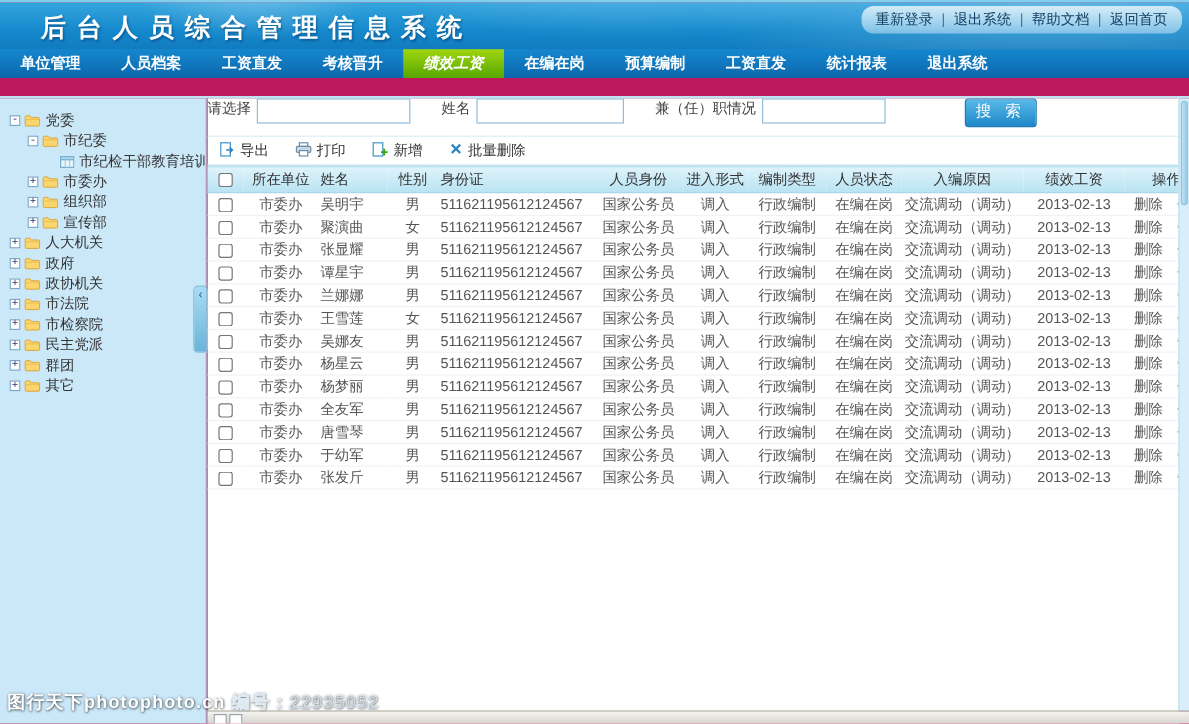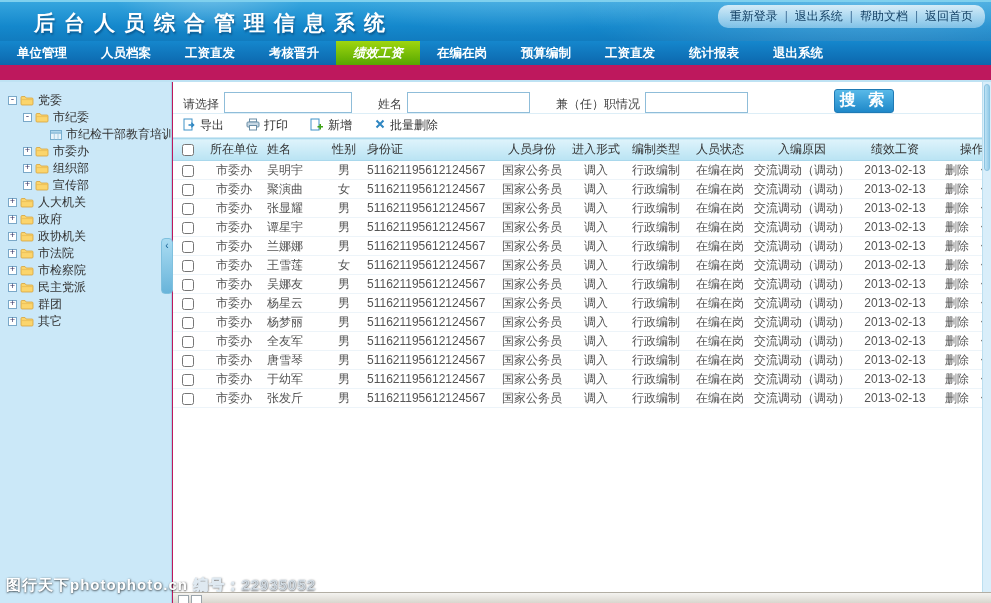--- a/index.html
+++ b/index.html
@@ -48,27 +48,27 @@
     color:#135e92;font-size:10px;line-height:14px;text-align:center;}
 
   
   .main{position:absolute;left:173px;top:0;right:8px;bottom:0;background:#fff;}
   .breadcrumb{height:20px;line-height:20px;font-size:12px;color:#444;
     background:linear-gradient(180deg,#f5fbfe,#d3ecf8);border-bottom:1px solid #b7dcee;padding-left:8px;}
   .bc-arrow{color:#1a87c9;font-weight:bold;margin-right:5px;font-size:13px;}
   .bc-item{color:#444;cursor:pointer;}
   .bc-sep{color:#666;margin:0 5px;}
 
-  .search-row{height:31px;display:flex;align-items:flex-end;padding-left:10px;border-bottom:1px solid #ddeef7;}
+  .search-row{height:31px;display:flex;align-items:flex-start;border-bottom:1px solid #ddeef7;}
   .s-label{font-size:12px;color:#444;margin-right:5px;white-space:nowrap;}
   .s-input{height:17px;width:120px;border:1px solid #8fbdd9;font-size:12px;margin-right:26px;padding:1px 3px;}
   .s-input.w2{width:115px;}
   .s-input.w3{width:95px;margin-right:0;}
-  .search-btn{margin-left:86px;width:58px;height:22px;border:1px solid #1f7ab5;border-radius:3px;
-    background:linear-gradient(180deg,#58b9e8,#1e88c9);color:#fff;font-size:16px;font-weight:bold;
+  .search-btn{margin-left:66px;width:58px;height:22px;border:1px solid #1f7ab5;border-radius:3px;
+    background:linear-gradient(180deg,#58b9e8,#1e88c9);color:#fff;font-size:13px;font-weight:normal;
     letter-spacing:4px;cursor:pointer;text-align:center;line-height:20px;}
 
   .toolbar{height:23px;display:flex;align-items:center;padding-left:10px;border-bottom:1px solid #cfe8f4;}
   .tool-btn{display:inline-flex;align-items:center;font-size:12px;color:#333;margin-right:22px;cursor:pointer;}
   .tool-btn svg{margin-right:4px;}
 
   
   table.grid{width:100%;border-collapse:collapse;table-layout:fixed;font-size:12px;}
   .grid thead th{height:21px;font-weight:normal;color:#333;
     background:linear-gradient(180deg,#def3fb,#b9e3f3);

